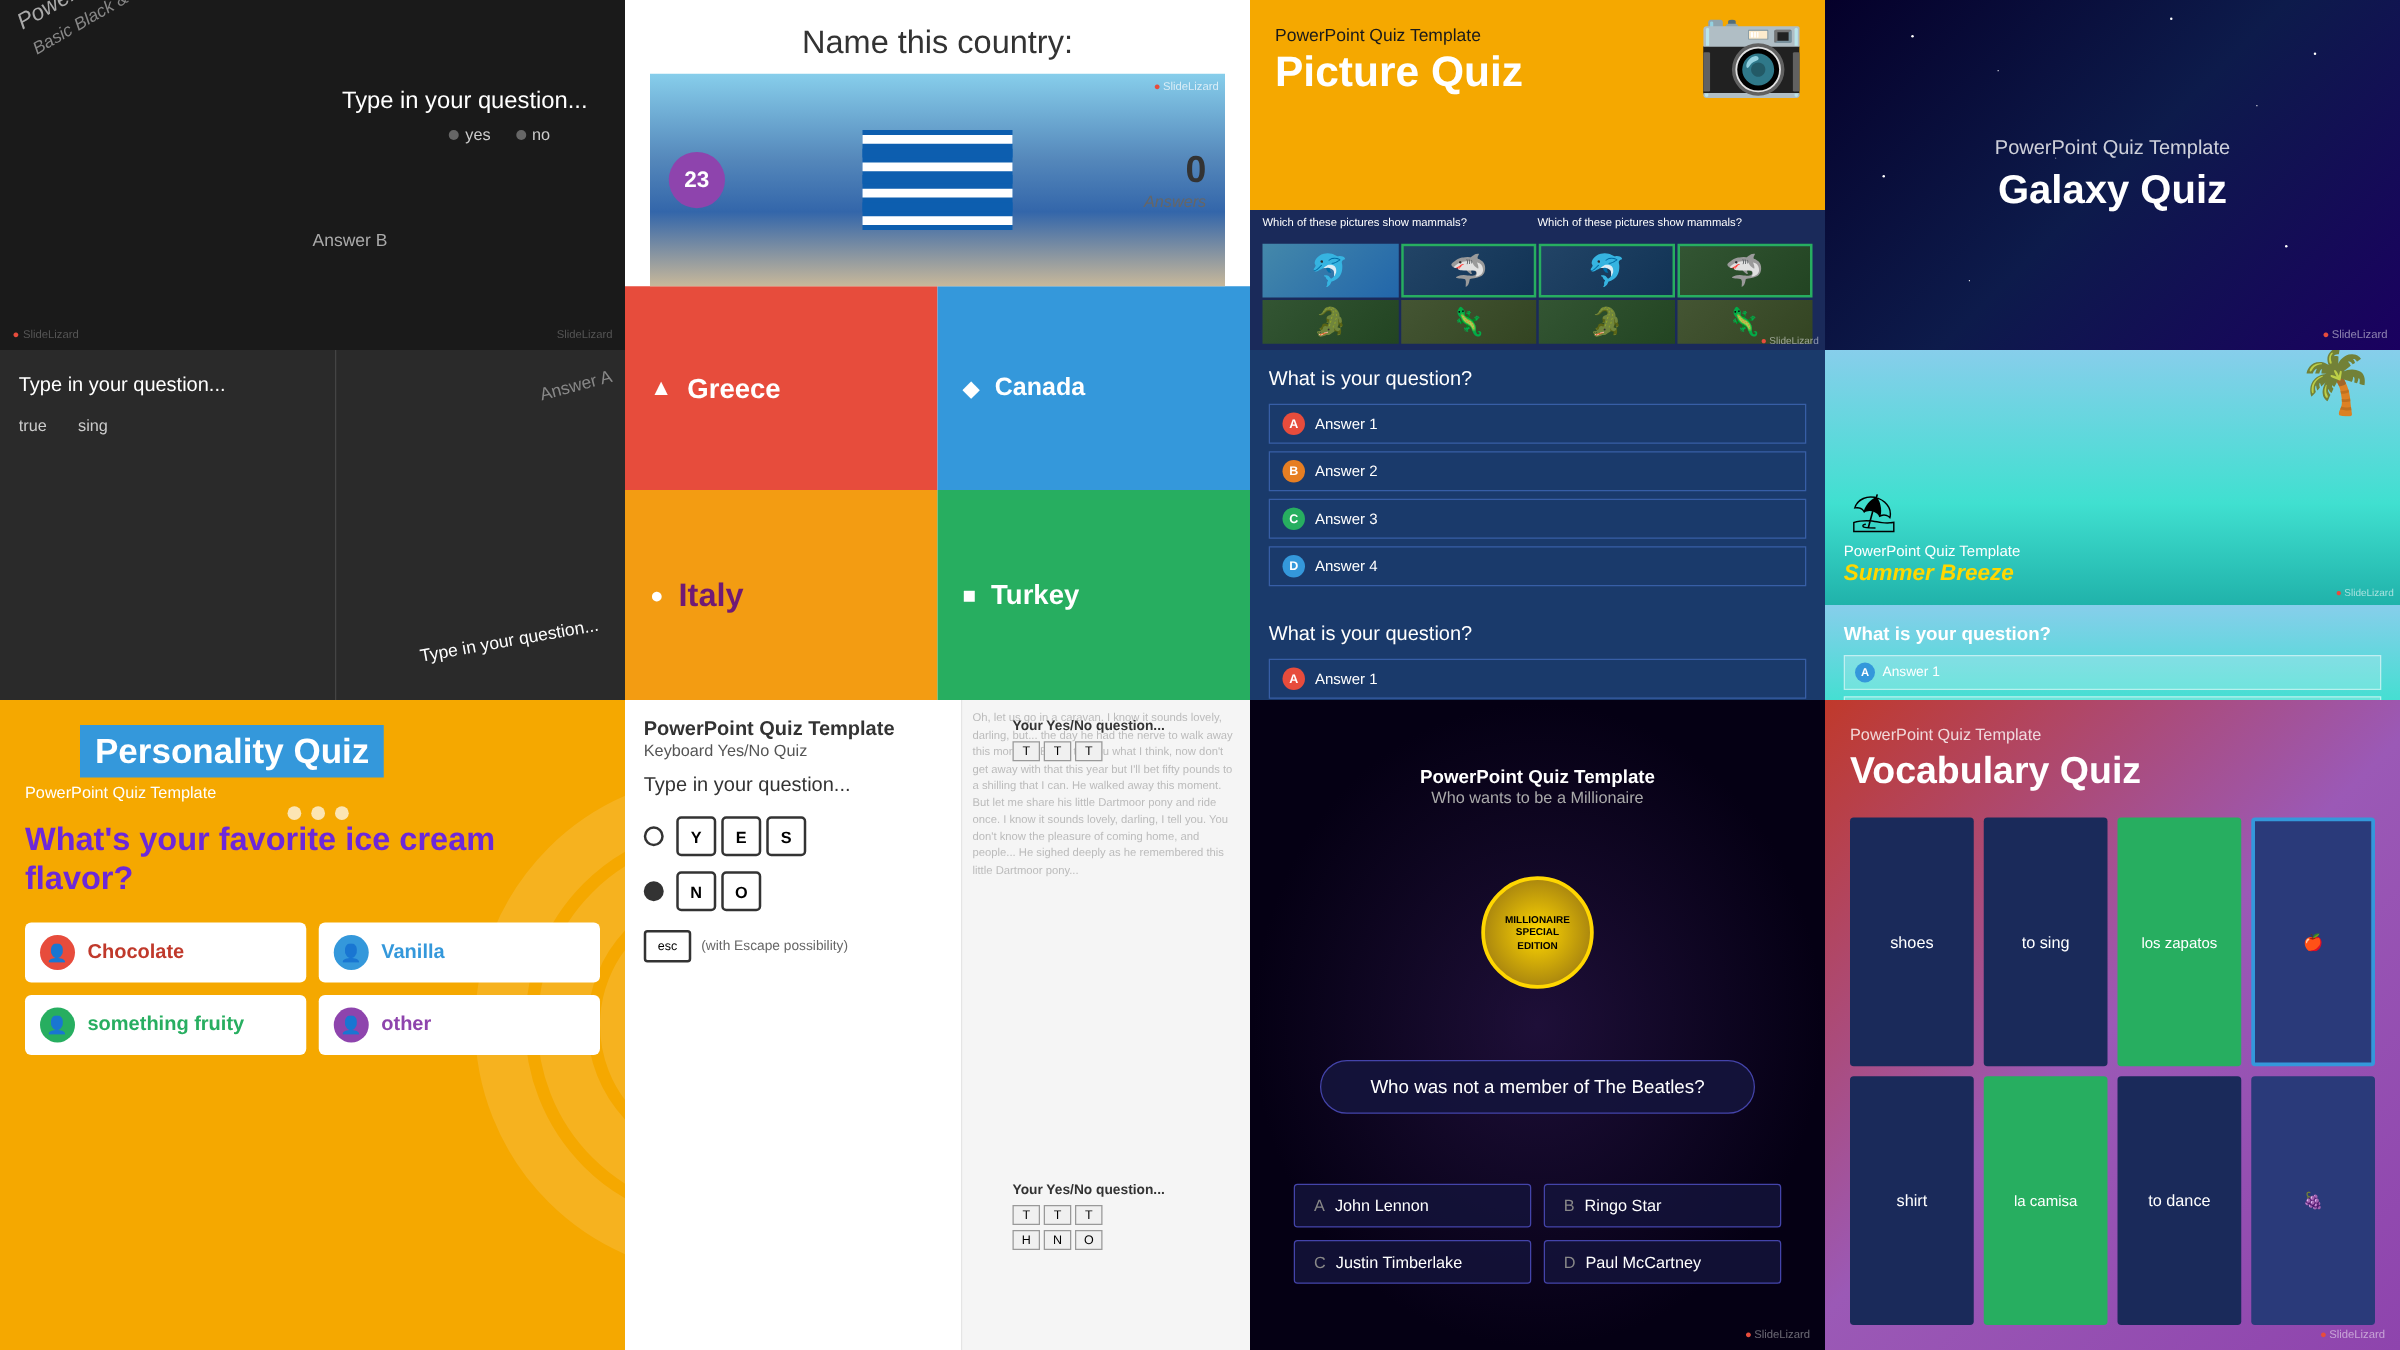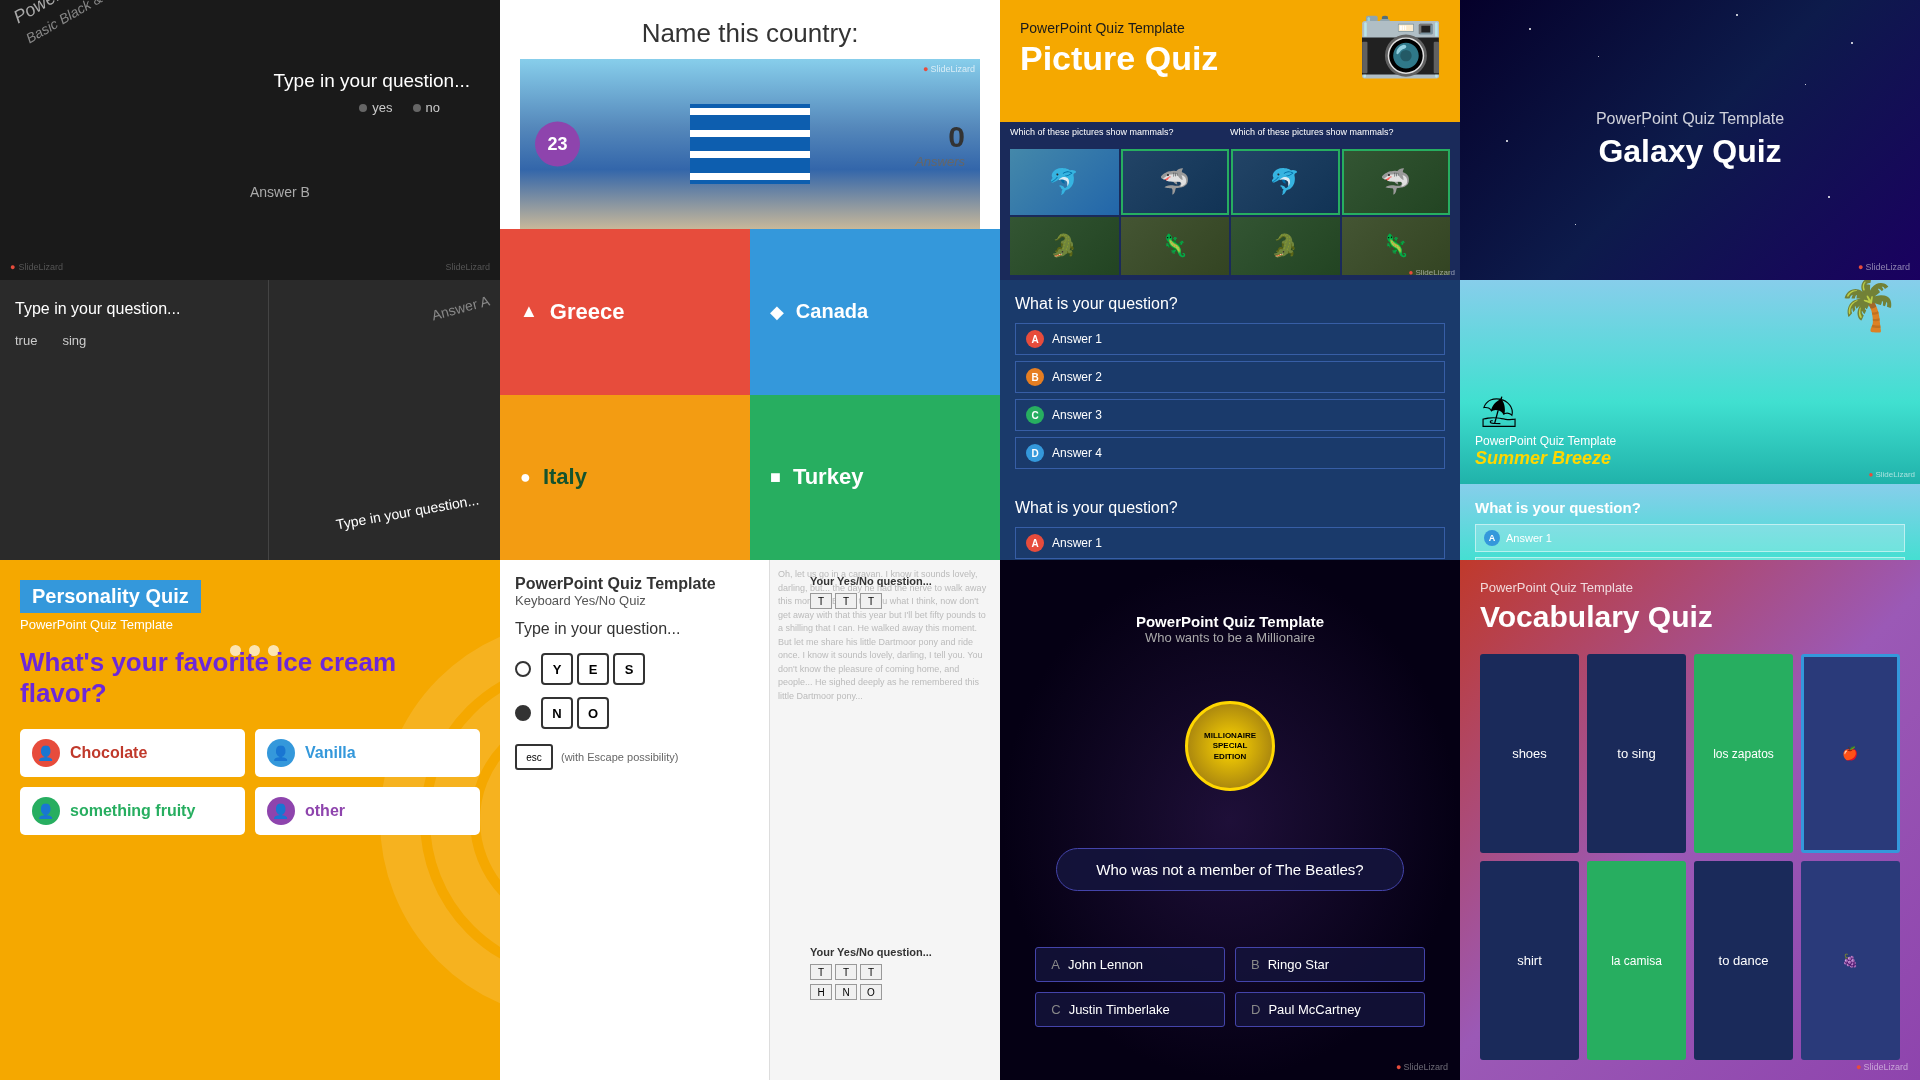--- a/index.html
+++ b/index.html
@@ -71,21 +71,21 @@
     </div>
 
     <div class="l-pers">
 
       <div style="position:absolute; right:-80px; top:50%; transform:translateY(-50%);">
         <div style="width:400px;height:400px;border-radius:50%;border:40px solid rgba(255,255,255,0.12);position:absolute;top:50%;left:50%;transform:translate(-50%,-50%);"></div>
         <div style="width:300px;height:300px;border-radius:50%;border:40px solid rgba(255,255,255,0.12);position:absolute;top:50%;left:50%;transform:translate(-50%,-50%);"></div>
         <div style="width:200px;height:200px;border-radius:50%;border:40px solid rgba(255,255,255,0.12);position:absolute;top:50%;left:50%;transform:translate(-50%,-50%);"></div>
       </div>
       <div style="position:relative;z-index:1;">
-        <div style="background:#3498db; color:white; font-size:20px; font-weight:bold; padding:5px 12px; display:inline-block;">Personality Quiz</div>
+        <div style="background:#3498db; color:white; font-size:28px; font-weight:bold; padding:5px 12px; display:inline-block;margin-left:44px;">Personality Quiz</div>
         <div style="color:white; font-size:13px; margin-top:4px;">PowerPoint Quiz Template</div>
       </div>
 
       <div style="display:flex; gap:8px; position:absolute; top:85px; left:230px; z-index:1;">
         <div style="width:11px;height:11px;border-radius:50%;background:rgba(255,255,255,0.7);"></div>
         <div style="width:11px;height:11px;border-radius:50%;background:rgba(255,255,255,0.7);"></div>
         <div style="width:11px;height:11px;border-radius:50%;background:rgba(255,255,255,0.7);"></div>
       </div>
       <div style="color:#6d28d9; font-size:26px; font-weight:bold; margin:15px 0 20px; position:relative; z-index:1;">What's your favorite ice cream flavor?</div>
       <div style="display:grid; grid-template-columns:1fr 1fr; gap:10px; position:relative; z-index:1;">
@@ -145,21 +145,21 @@
         <div style="background:#e74c3c; display:flex; align-items:center; padding:15px 20px; gap:12px;">
           <span style="color:white; font-size:18px;">▲</span>
           <span style="color:white; font-size:22px; font-weight:bold;">Greece</span>
         </div>
         <div style="background:#3498db; display:flex; align-items:center; padding:15px 20px; gap:12px;">
           <span style="color:white; font-size:18px;">◆</span>
           <span style="color:white; font-size:20px; font-weight:bold;">Canada</span>
         </div>
         <div style="background:#f39c12; display:flex; align-items:center; padding:15px 20px; gap:12px;">
           <span style="color:white; font-size:18px;">●</span>
-          <span style="color:#14532d; font-size:22px; font-weight:bold;">Italy</span>
+          <span style="color:#701a75; font-size:26px; font-weight:bold;">Italy</span>
         </div>
         <div style="background:#27ae60; display:flex; align-items:center; padding:15px 20px; gap:12px;">
           <span style="color:white; font-size:18px;">■</span>
           <span style="color:white; font-size:22px; font-weight:bold;">Turkey</span>
         </div>
       </div>
     </div>
 
     <div style="display:grid; grid-template-columns:270px 230px;">
 
@@ -227,21 +227,21 @@
   <div style="display:grid; grid-template-rows: 280px 280px 520px;">
 
     <div style="display:grid; grid-template-columns:460px 460px;">
 
       <div class="rt-pic" style="background:#F5A800; position:relative; overflow:hidden; padding:20px;">
         <div style="font-size:14px; color:#1a1a1a;">PowerPoint Quiz Template</div>
         <div style="font-size:34px; font-weight:bold; color:white; margin-top:3px;">Picture Quiz</div>
 
         <div style="position:absolute; right:15px; top:5px; font-size:70px; line-height:1;">📷</div>
 
-        <div style="position:absolute; bottom:0; left:0; right:0; height:158px; background:#1a2a5a; display:grid; grid-template-columns:1fr 1fr 1fr 1fr; gap:2px; padding:5px 10px;">
+        <div style="position:absolute; bottom:0; left:0; right:0; height:112px; background:#1a2a5a; display:grid; grid-template-columns:1fr 1fr 1fr 1fr; gap:2px; padding:5px 10px;">
           <div style="position:absolute; top:5px; left:10px; color:white; font-size:9px; right:50%;">Which of these pictures show mammals?</div>
           <div style="position:absolute; top:5px; right:5px; color:white; font-size:9px; left:50%;">Which of these pictures show mammals?</div>
 
           <div style="background:linear-gradient(135deg,#4488aa,#2266aa); margin-top:22px; display:flex;align-items:center;justify-content:center; font-size:25px; overflow:hidden;">🐬</div>
           <div style="background:linear-gradient(135deg,#224466,#113355); margin-top:22px; display:flex;align-items:center;justify-content:center; font-size:25px; border:2px solid #27ae60;">🦈</div>
           <div style="background:linear-gradient(135deg,#224466,#113355); margin-top:22px; display:flex;align-items:center;justify-content:center; font-size:25px; border:2px solid #27ae60;">🐬</div>
           <div style="background:linear-gradient(135deg,#335533,#224422); margin-top:22px; display:flex;align-items:center;justify-content:center; font-size:25px; border:2px solid #27ae60;">🦈</div>
           <div style="background:linear-gradient(135deg,#335533,#224422); display:flex;align-items:center;justify-content:center; font-size:22px;">🐊</div>
           <div style="background:linear-gradient(135deg,#445533,#334422); display:flex;align-items:center;justify-content:center; font-size:22px;">🦎</div>
           <div style="background:linear-gradient(135deg,#335533,#224422); display:flex;align-items:center;justify-content:center; font-size:22px;">🐊</div>

